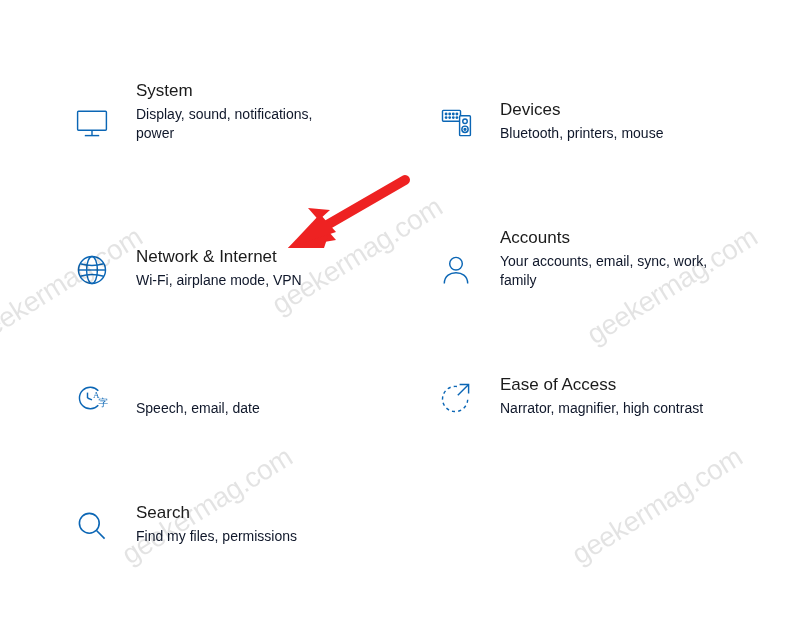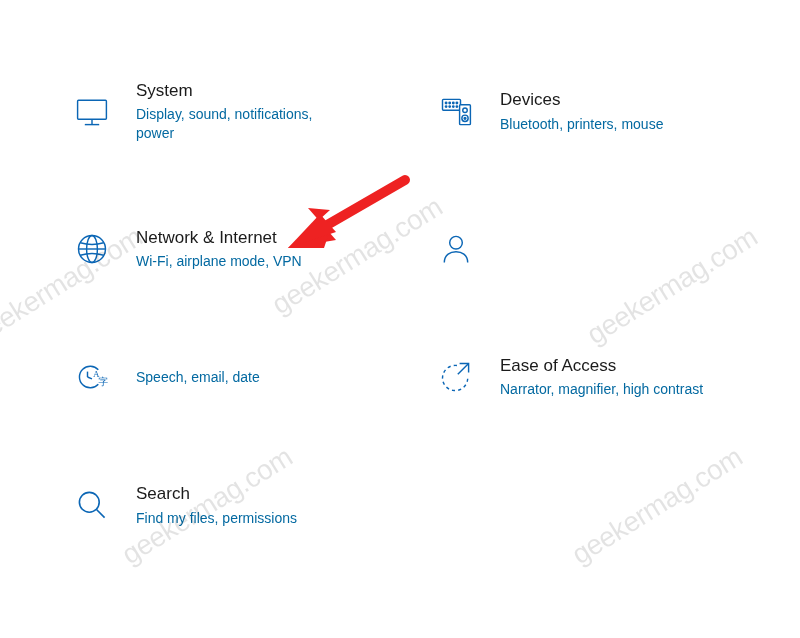--- a/index.html
+++ b/index.html
@@ -13,21 +13,21 @@
     }
     .settings-grid {
       display: grid;
       grid-template-columns: 1fr 1fr;
       column-gap: 40px;
       row-gap: 82px;
       padding: 78px 40px 40px 72px;
     }
     .settings-item {
       display: flex;
-      align-items: center;
+      align-items: flex-end;
       cursor: pointer;
     }
     .icon-wrap {
       width: 40px;
       height: 40px;
       flex: 0 0 40px;
       display: flex;
       align-items: center;
       justify-content: center;
       margin-right: 24px;
@@ -37,21 +37,21 @@
     .text-wrap { flex: 1; padding-top: 2px; }
     .item-title {
       font-size: 17px;
       color: #1b1b1b;
       font-weight: 400;
       line-height: 1.25;
       margin-bottom: 4px;
     }
     .item-desc {
       font-size: 14px;
-      color: #0369a1;
+      color: #0f172a;
       line-height: 1.35;
       max-width: 210px;
     }
     .watermark {
       position: absolute;
       color: rgba(0,0,0,0.11);
       font-family: Arial, sans-serif;
       font-size: 28px;
       font-weight: 400;
       transform-origin: center;
@@ -125,20 +125,24 @@
   </div>
 
 
   <div class="settings-item">
     <div class="icon-wrap">
       <svg viewBox="0 0 40 40" fill="none" stroke="#0b66b5" stroke-width="1.6">
         <circle cx="20" cy="13" r="7"></circle>
         <path d="M7 35 C7 26 14 23 20 23 C26 23 33 26 33 35"></path>
       </svg>
     </div>
+    <div class="text-wrap">
+      <div class="item-title">Accounts</div>
+      <div class="item-desc">Your accounts, email, sync, work, family</div>
+    </div>
   </div>
 
   <div class="settings-item">
     <div class="icon-wrap">
       <svg viewBox="0 0 40 40" fill="none" stroke="#0b66b5" stroke-width="1.6">
         <path d="M 27 12 A 12 12 0 1 0 27 28"></path>
         <line x1="15" y1="14" x2="15" y2="20"></line>
         <line x1="15" y1="20" x2="20" y2="22"></line>
         <text x="21" y="20" font-size="10" fill="#0b66b5" stroke="none" font-family="Segoe UI">A</text>
         <text x="27" y="29" font-size="11" fill="#0b66b5" stroke="none" font-family="Segoe UI">字</text>

